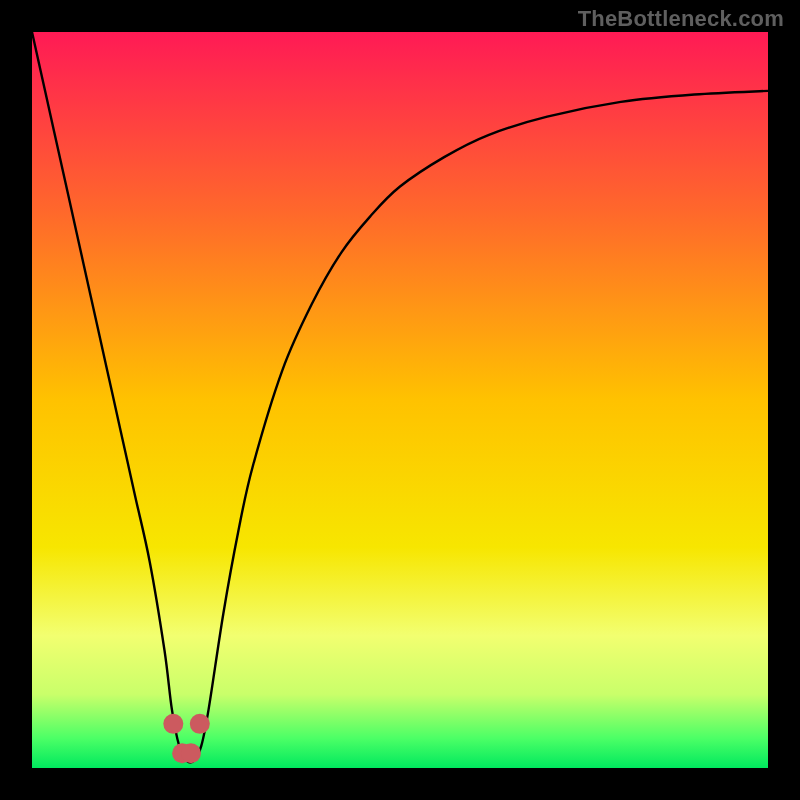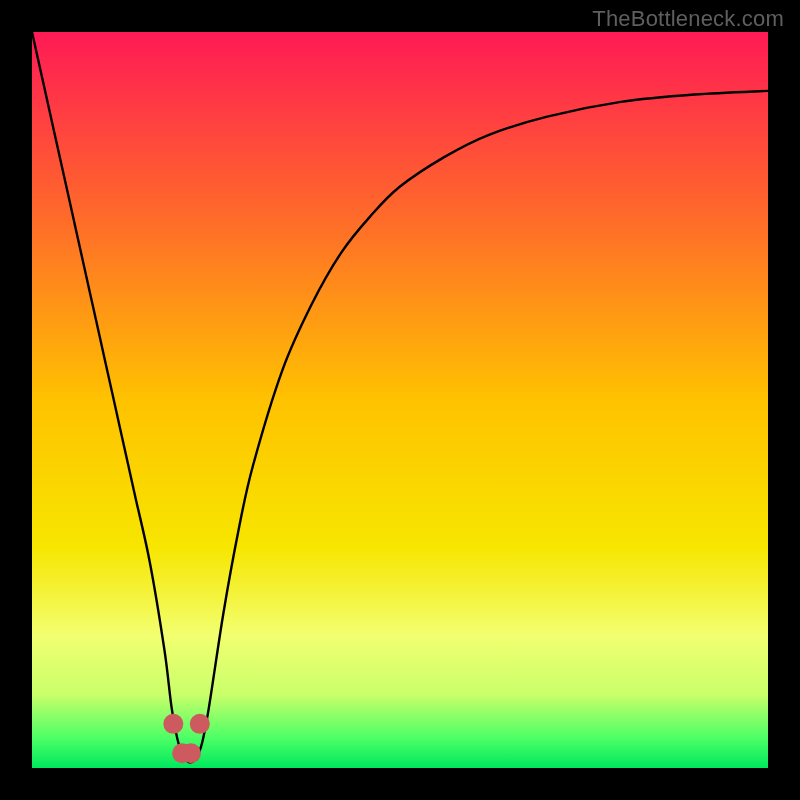--- a/index.html
+++ b/index.html
@@ -23,21 +23,21 @@
     inset: 0;
     
     background: linear-gradient(to bottom, #ff1a55 0%, #ffd800 58%, #f7ff60 80%, #00ff66 100%);
   }
   .watermark {
     position: absolute;
     top: 6px;
     right: 16px;
     font-family: Arial, Helvetica, sans-serif;
     font-size: 22px;
-    font-weight: 400;
+    font-weight: 700;
     color: #5f5f5f;
     letter-spacing: 0.2px;
   }
   svg.curve {
     position: absolute;
     inset: 0;
     width: 100%;
     height: 100%;
   }
   .curve-path {

